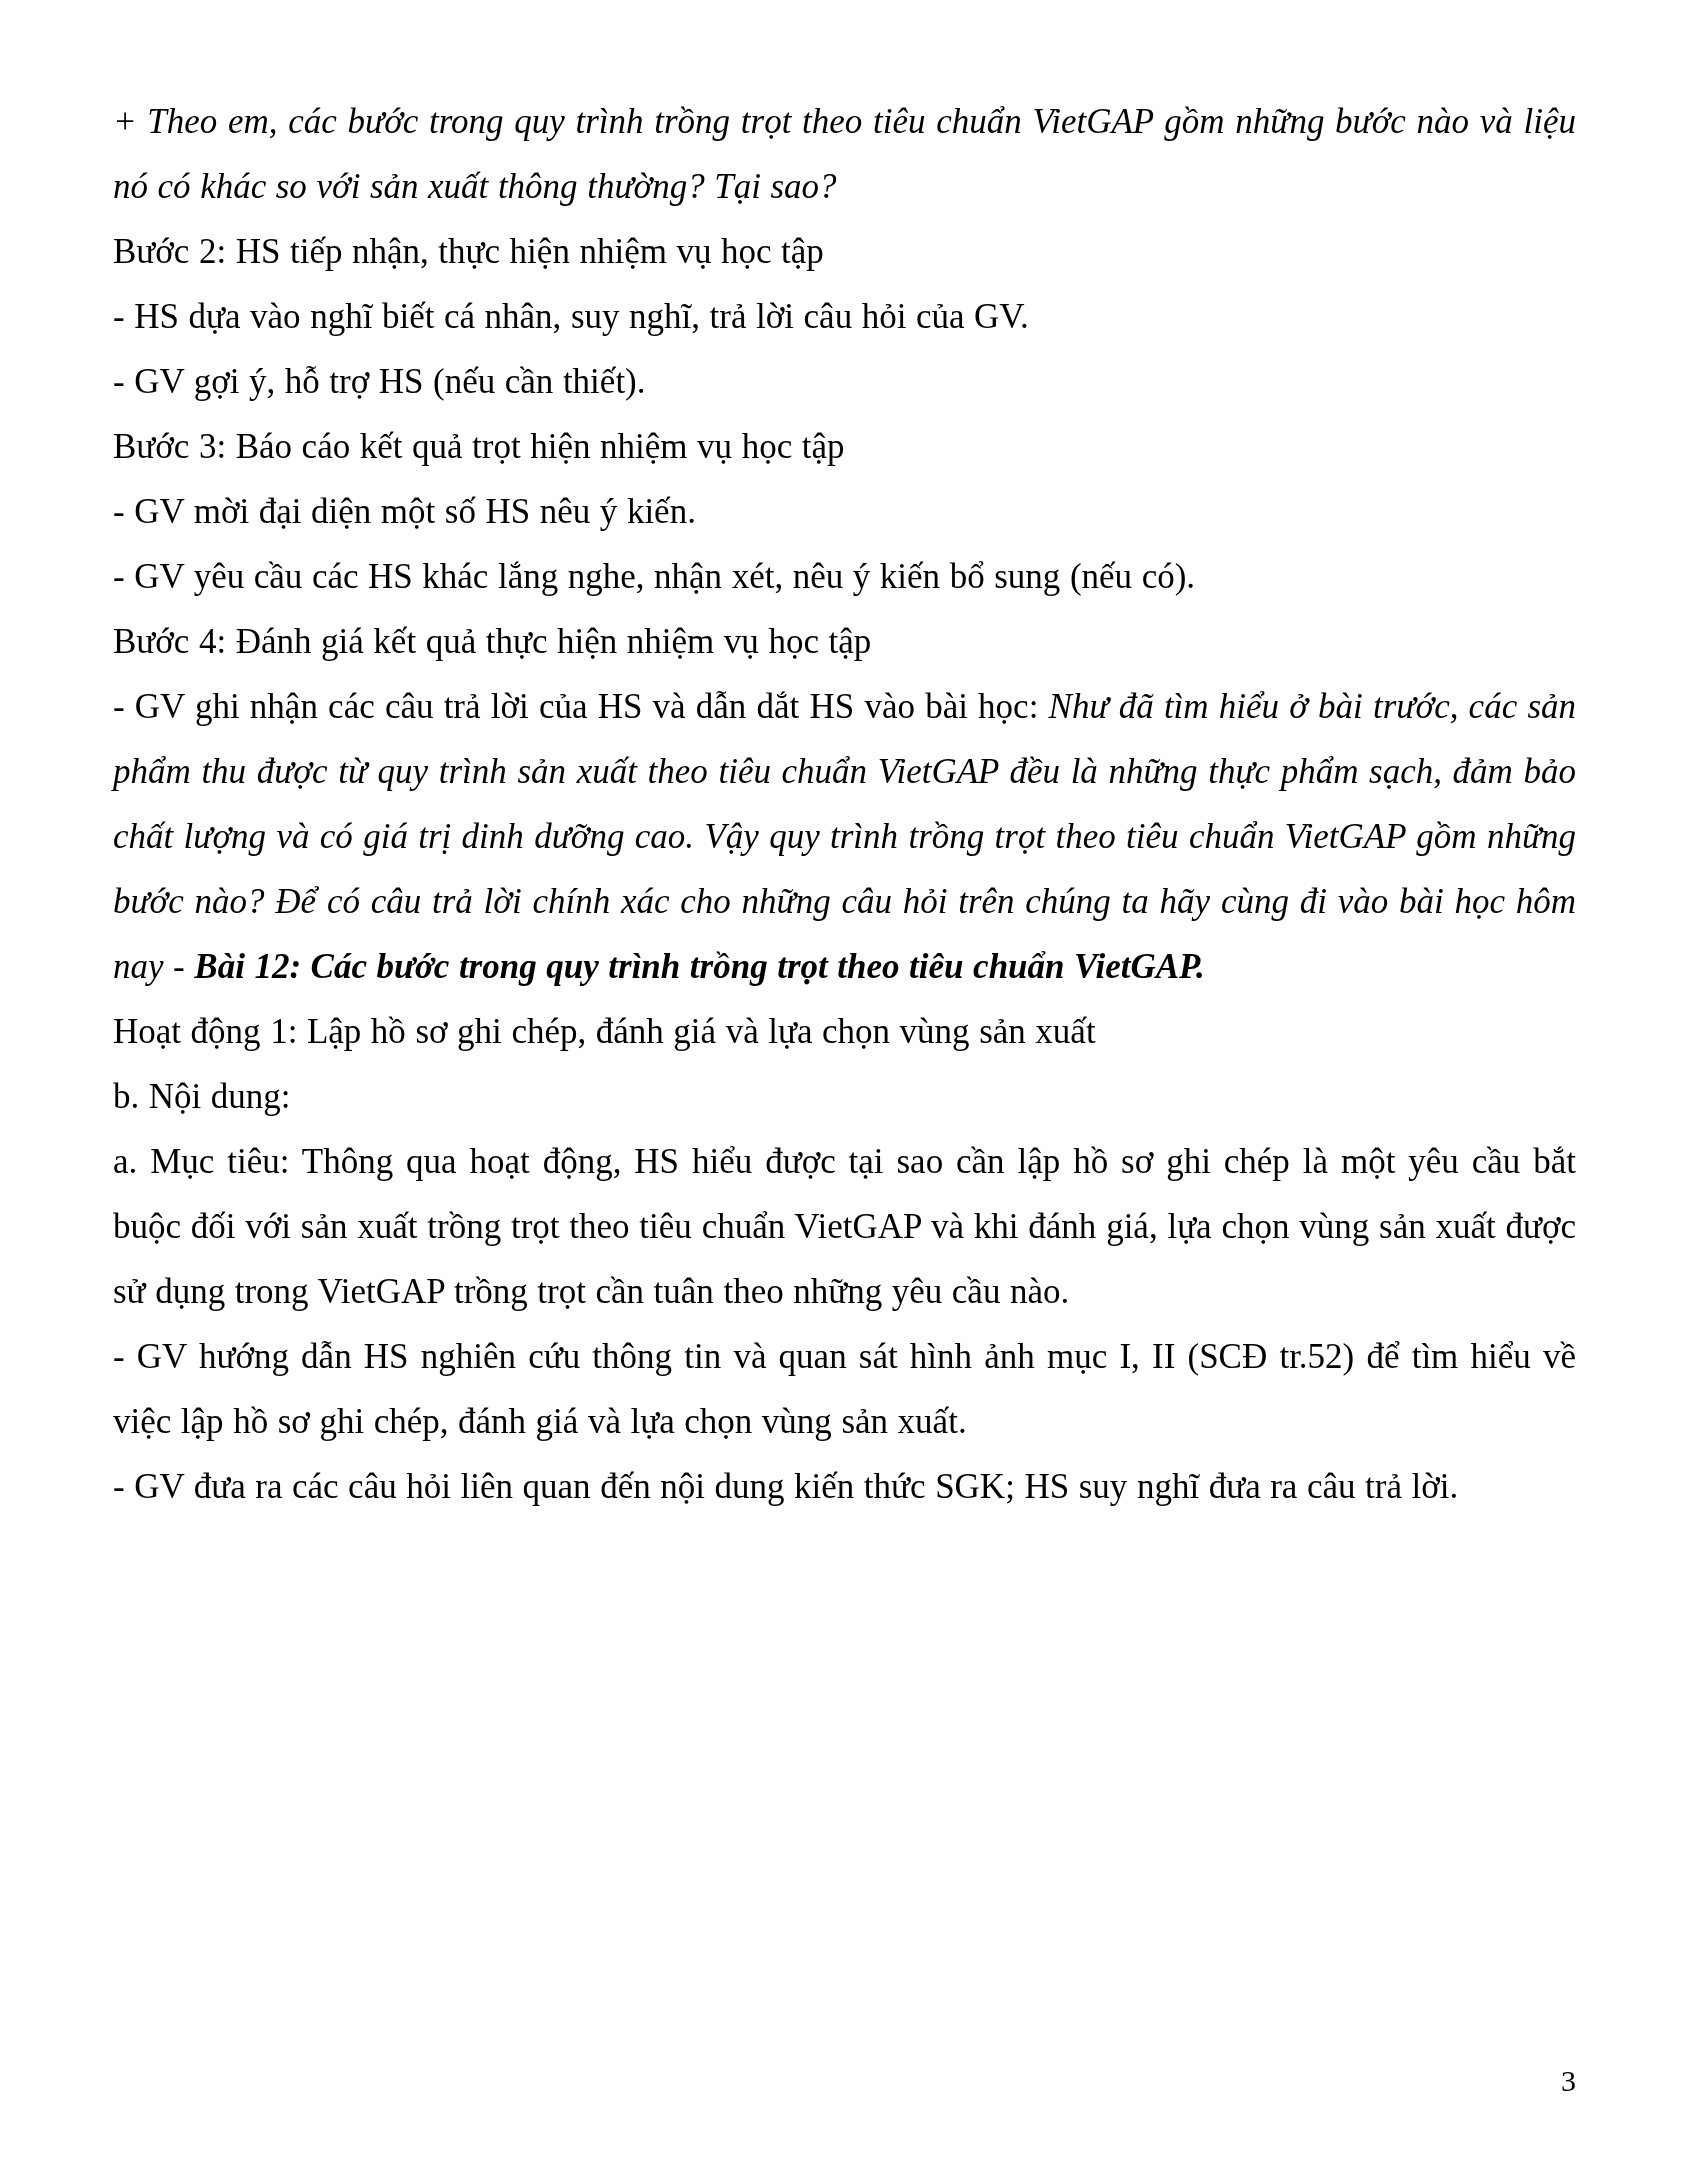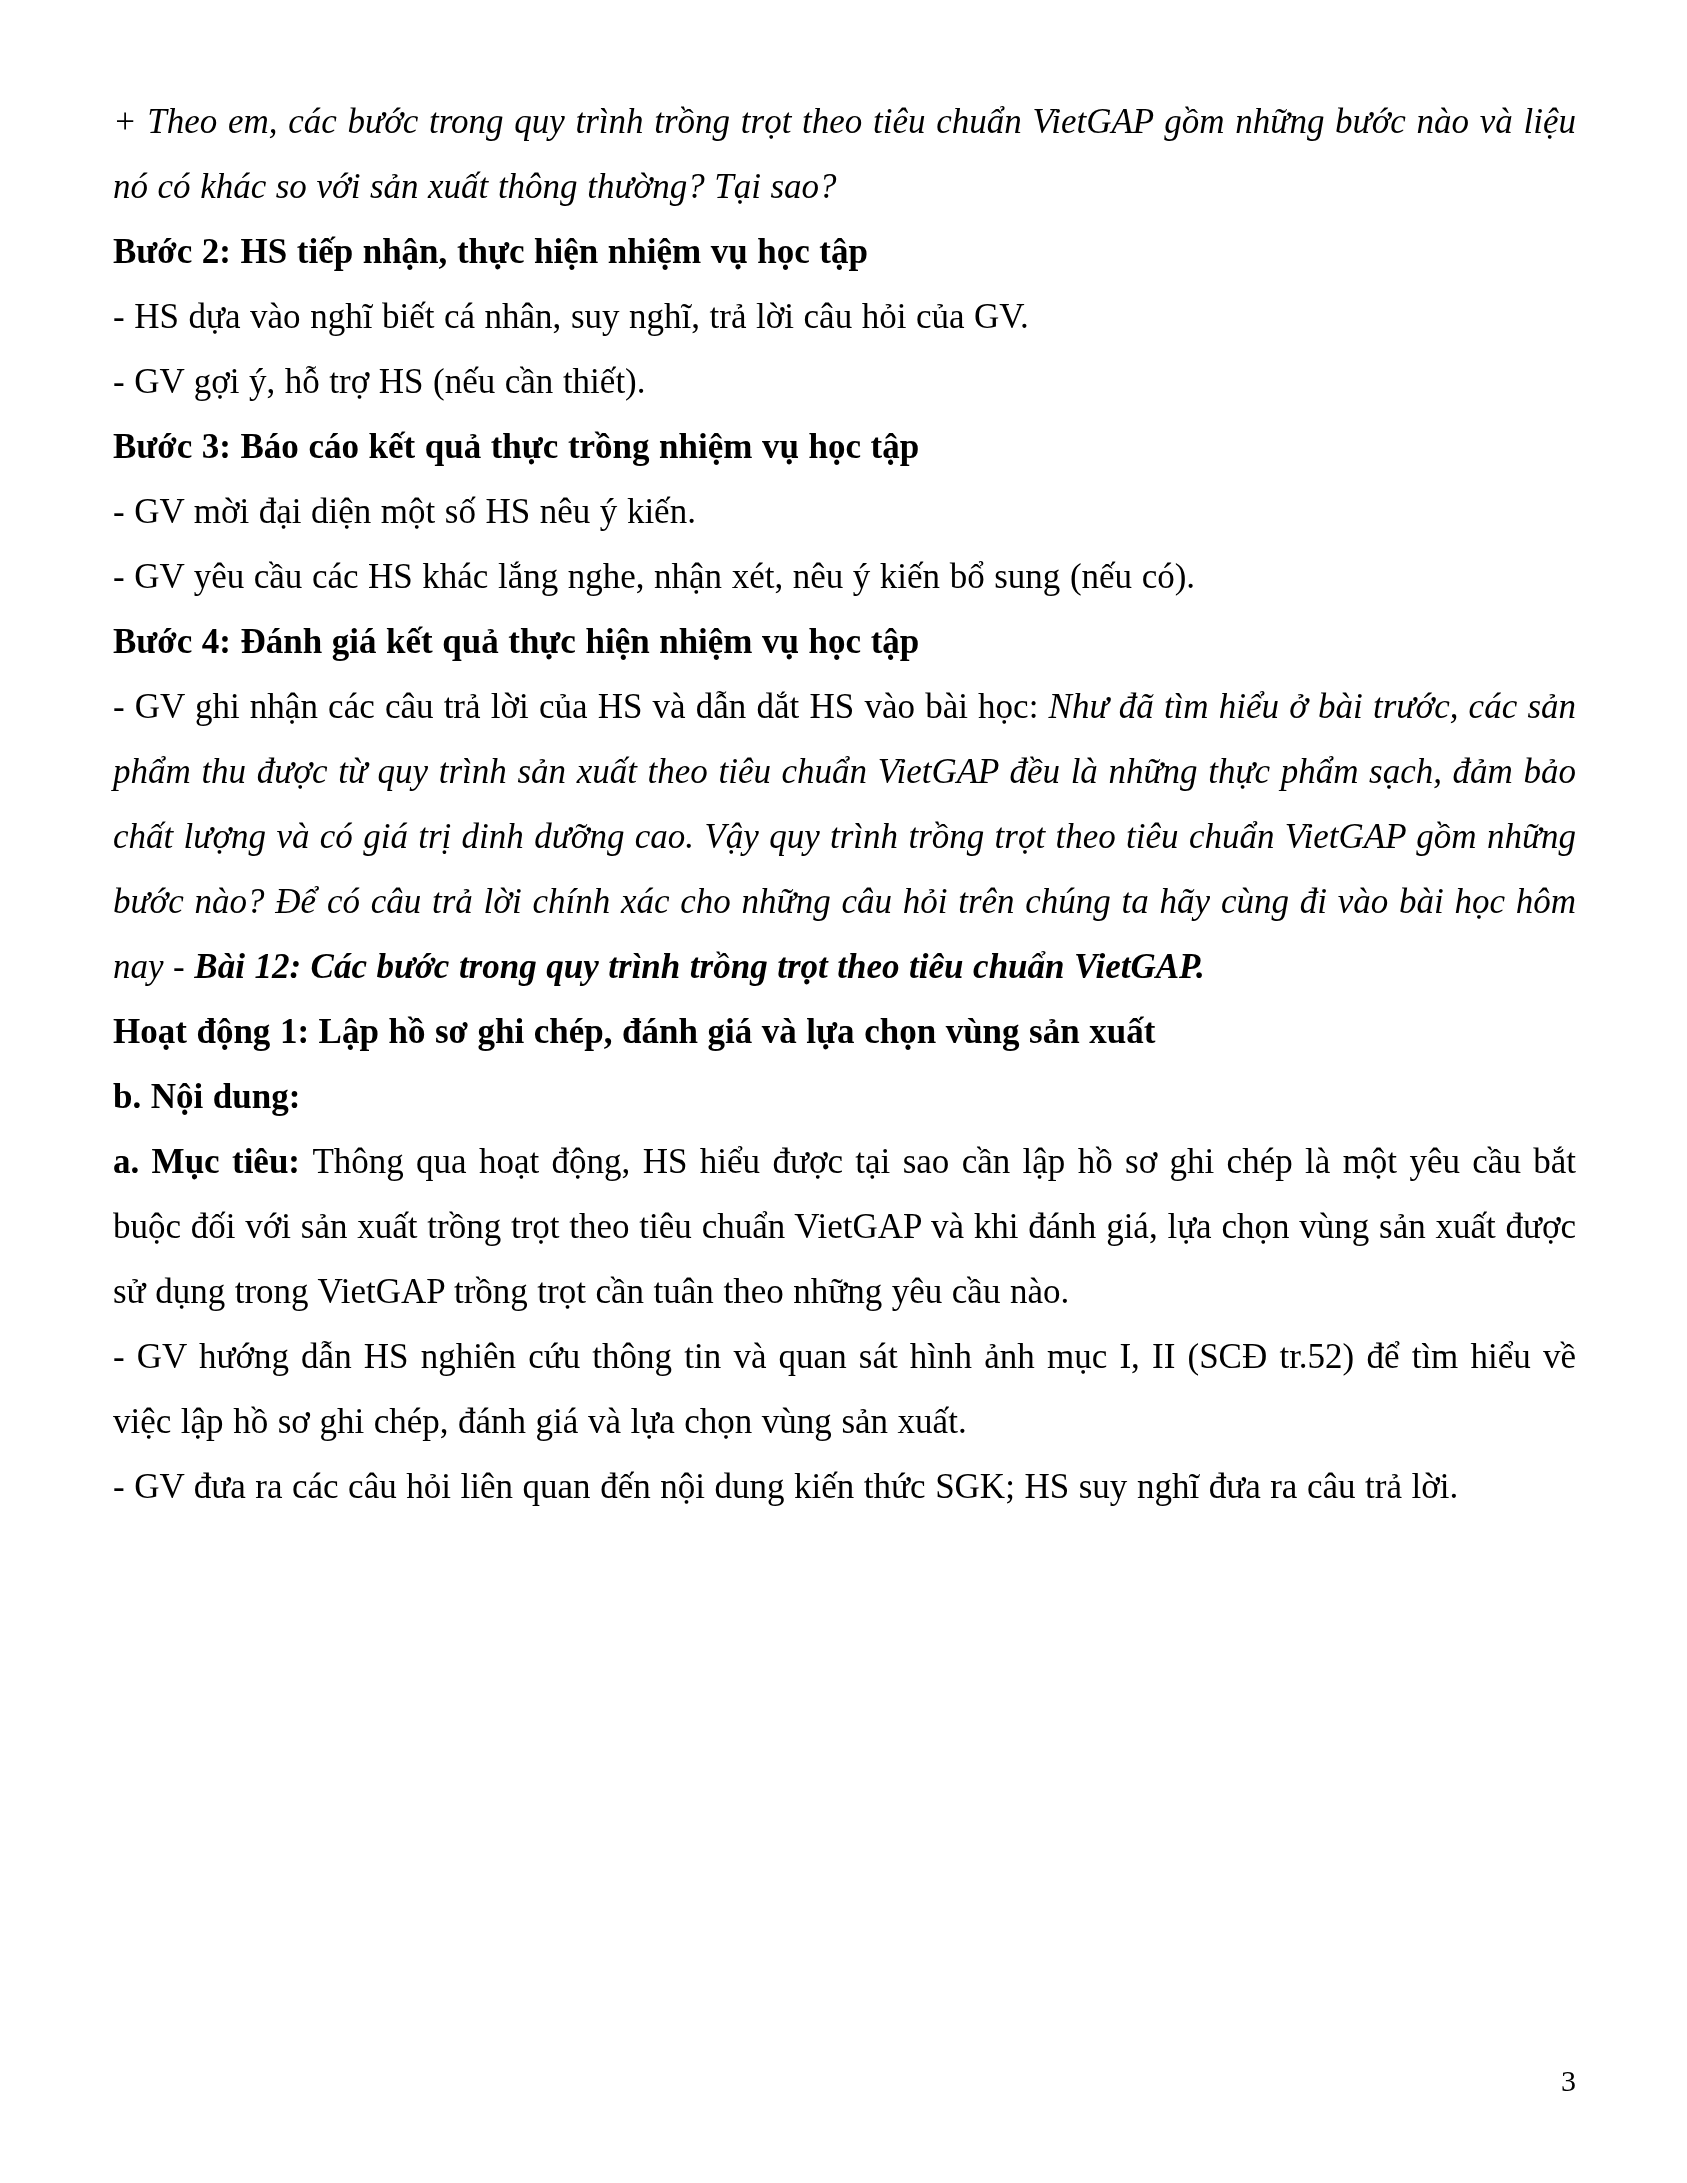--- a/index.html
+++ b/index.html
@@ -26,21 +26,21 @@
   .para {
     margin: 0;
     padding: 0;
     font-size: 35px;
     line-height: 65px;
     text-align: justify;
     text-justify: inter-word;
     word-spacing: 0.8px;
   }
   .seg.normal       { font-weight: normal; font-style: normal; }
-  .seg.bold         { font-weight: bold;   font-style: normal; }
+  .seg.bold         { font-weight: normal;   font-style: normal; }
   .seg.italic       { font-weight: normal; font-style: italic; }
   .seg.bold-italic  { font-weight: bold;   font-style: italic; }
   .page-number {
     position: absolute;
     right: 111px;
     top: 2063px;
     font-size: 30px;
     line-height: 35px;
     font-family: "Liberation Serif", serif;
     color: #000000;
@@ -48,21 +48,21 @@
 </style>
 </head>
 <body>
 
 <div class="page">
   <div class="doc-body">
       <p class="para"><span class="seg italic">+ Theo em, các bước trong quy trình trồng trọt theo tiêu chuẩn VietGAP gồm những bước nào và liệu nó có khác so với sản xuất thông thường? Tại sao?</span></p>
       <p class="para"><span class="seg bold">Bước 2: HS tiếp nhận, thực hiện nhiệm vụ học tập</span></p>
       <p class="para"><span class="seg normal">- HS dựa vào nghĩ biết cá nhân, suy nghĩ, trả lời câu hỏi của GV.</span></p>
       <p class="para"><span class="seg normal">- GV gợi ý, hỗ trợ HS (nếu cần thiết).</span></p>
-      <p class="para"><span class="seg bold">Bước 3: Báo cáo kết quả thực trồng nhiệm vụ học tập</span></p>
+      <p class="para"><span class="seg bold">Bước 3: Báo cáo kết quả trọt hiện nhiệm vụ học tập</span></p>
       <p class="para"><span class="seg normal">- GV mời đại diện một số HS nêu ý kiến.</span></p>
       <p class="para"><span class="seg normal">- GV yêu cầu các HS khác lắng nghe, nhận xét, nêu ý kiến bổ sung (nếu có).</span></p>
       <p class="para"><span class="seg bold">Bước 4: Đánh giá kết quả thực hiện nhiệm vụ học tập</span></p>
       <p class="para"><span class="seg normal">- GV ghi nhận các câu trả lời của HS và dẫn dắt HS vào bài học: </span><span class="seg italic">Như đã tìm hiểu ở bài trước, các sản phẩm thu được từ quy trình sản xuất theo tiêu chuẩn VietGAP đều là những thực phẩm sạch, đảm bảo chất lượng và có giá trị dinh dưỡng cao. Vậy quy trình trồng trọt theo tiêu chuẩn VietGAP gồm những bước nào? Để có câu trả lời chính xác cho những câu hỏi trên chúng ta hãy cùng đi vào bài học hôm nay - </span><span class="seg bold-italic">Bài 12: Các bước trong quy trình trồng trọt theo tiêu chuẩn VietGAP.</span></p>
       <p class="para"><span class="seg bold">Hoạt động 1: Lập hồ sơ ghi chép, đánh giá và lựa chọn vùng sản xuất</span></p>
       <p class="para"><span class="seg bold">b. Nội dung:</span></p>
       <p class="para"><span class="seg bold">a. Mục tiêu: </span><span class="seg normal">Thông qua hoạt động, HS hiểu được tại sao cần lập hồ sơ ghi chép là một yêu cầu bắt buộc đối với sản xuất trồng trọt theo tiêu chuẩn VietGAP và khi đánh giá, lựa chọn vùng sản xuất được sử dụng trong VietGAP trồng trọt cần tuân theo những yêu cầu nào.</span></p>
       <p class="para"><span class="seg normal">- GV hướng dẫn HS nghiên cứu thông tin và quan sát hình ảnh mục I, II (SCĐ tr.52) để tìm hiểu về việc lập hồ sơ ghi chép, đánh giá và lựa chọn vùng sản xuất.</span></p>
       <p class="para"><span class="seg normal">- GV đưa ra các câu hỏi liên quan đến nội dung kiến thức SGK; HS suy nghĩ đưa ra câu trả lời.</span></p>
     </div>

